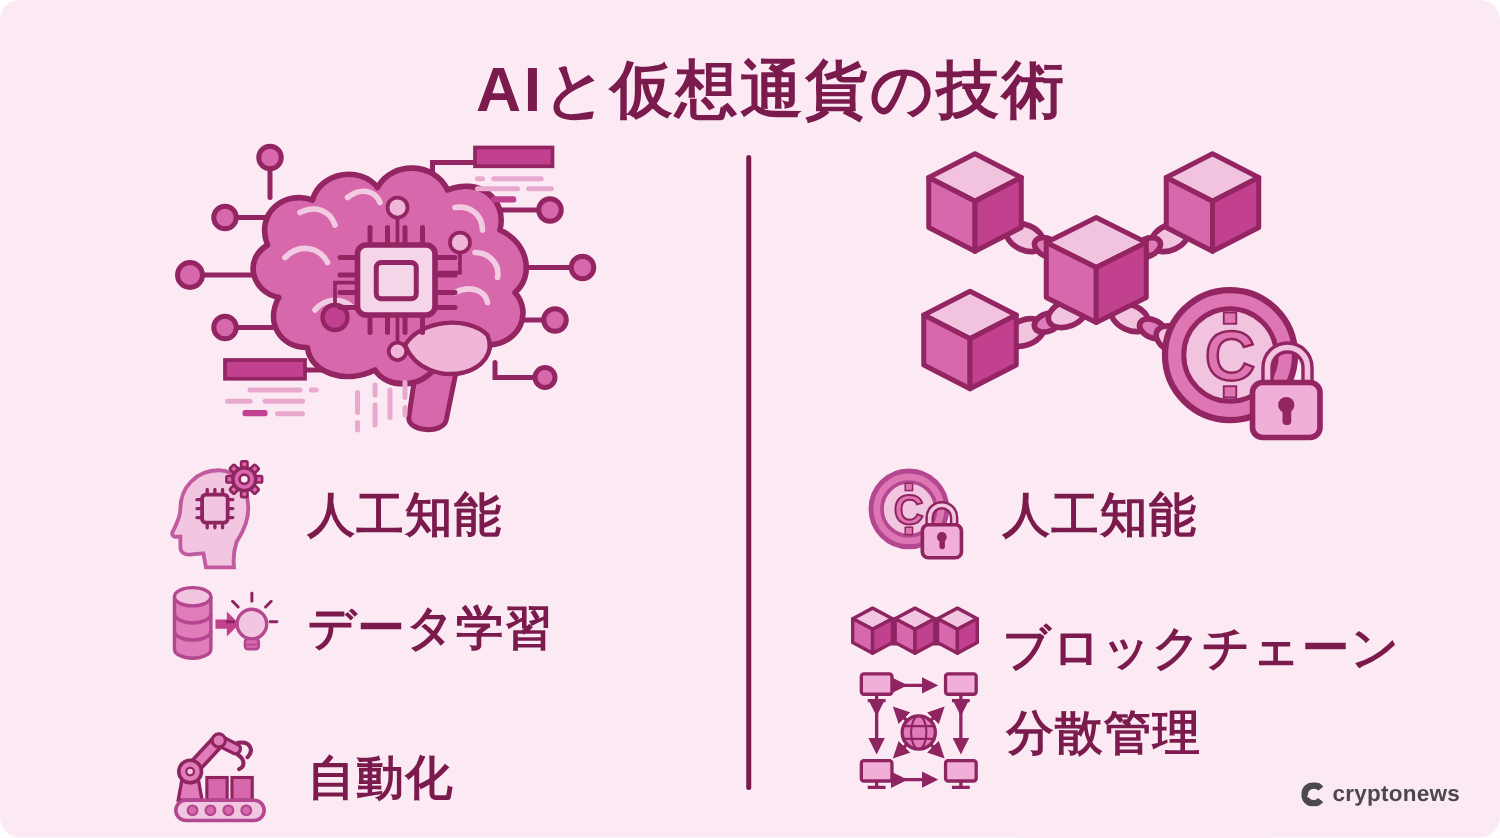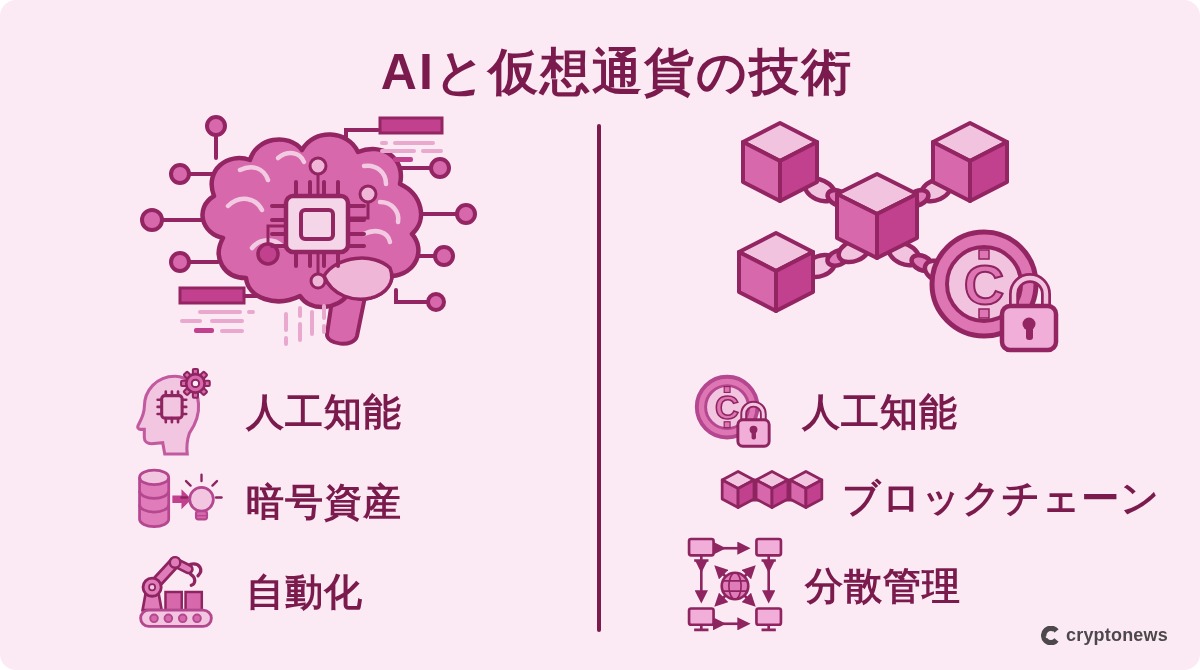--- a/index.html
+++ b/index.html
@@ -26,23 +26,23 @@
   .row .icon{
     width:112px;display:flex;justify-content:center;align-items:center;
     flex:0 0 112px;
   }
   .row .label{
     margin-left:14px;font-size:38px;font-weight:800;color:#7B1A4C;
     white-space:nowrap;letter-spacing:1px;
   }
   .rL1{left:120px;top:366px;}
   .rL2{left:120px;top:456px;}
-  .rL3{left:120px;top:546px;}
+  .rL3{left:120px;top:576px;}
   .rR1{left:676px;top:366px;}
-  .rR2{left:716px;top:452px;}
+  .rR2{left:676px;top:452px;align-items:flex-end;}
   .rR3{left:679px;top:540px;}
   .brand{
     position:absolute;right:32px;bottom:24px;
     display:flex;align-items:center;gap:6px;
   }
   .brand-name{
     font-size:18px;font-weight:700;color:#4D484C;letter-spacing:.2px;
   }
 </style>
 </head>
@@ -253,21 +253,21 @@
           <path d="M66,27 L61,22"></path>
           <path d="M90,27 L95,22"></path>
           <path d="M62,40 H56"></path>
           <path d="M94,40 H100"></path>
         </g>
         <circle cx="78" cy="42" r="13" fill="#F2C6E0" stroke="#B4478F" stroke-width="3"></circle>
         <rect x="72" y="55" width="12" height="9" rx="2.5" fill="#D868AC" stroke="#B4478F" stroke-width="2.4"></rect>
         <path d="M73,60 H83" stroke="#B4478F" stroke-width="1.6"></path>
       </svg>
     </span>
-    <span class="label">暗号資産</span>
+    <span class="label">データ学習</span>
   </div>
 
   <div class="row rL3">
     <span class="icon">
       <svg width="96" height="86" viewBox="0 0 90 90">
         <path d="M20,40 L44,14" stroke="#8E2460" stroke-width="13" stroke-linecap="round"></path>
         <path d="M20,40 L44,14" stroke="#E07CB9" stroke-width="7" stroke-linecap="round"></path>
         <path d="M44,14 L58,21" stroke="#8E2460" stroke-width="11" stroke-linecap="round"></path>
         <path d="M44,14 L58,21" stroke="#E07CB9" stroke-width="5.5" stroke-linecap="round"></path>
         <circle cx="44" cy="14" r="5.5" fill="#E07CB9" stroke="#8E2460" stroke-width="2.6"></circle>

